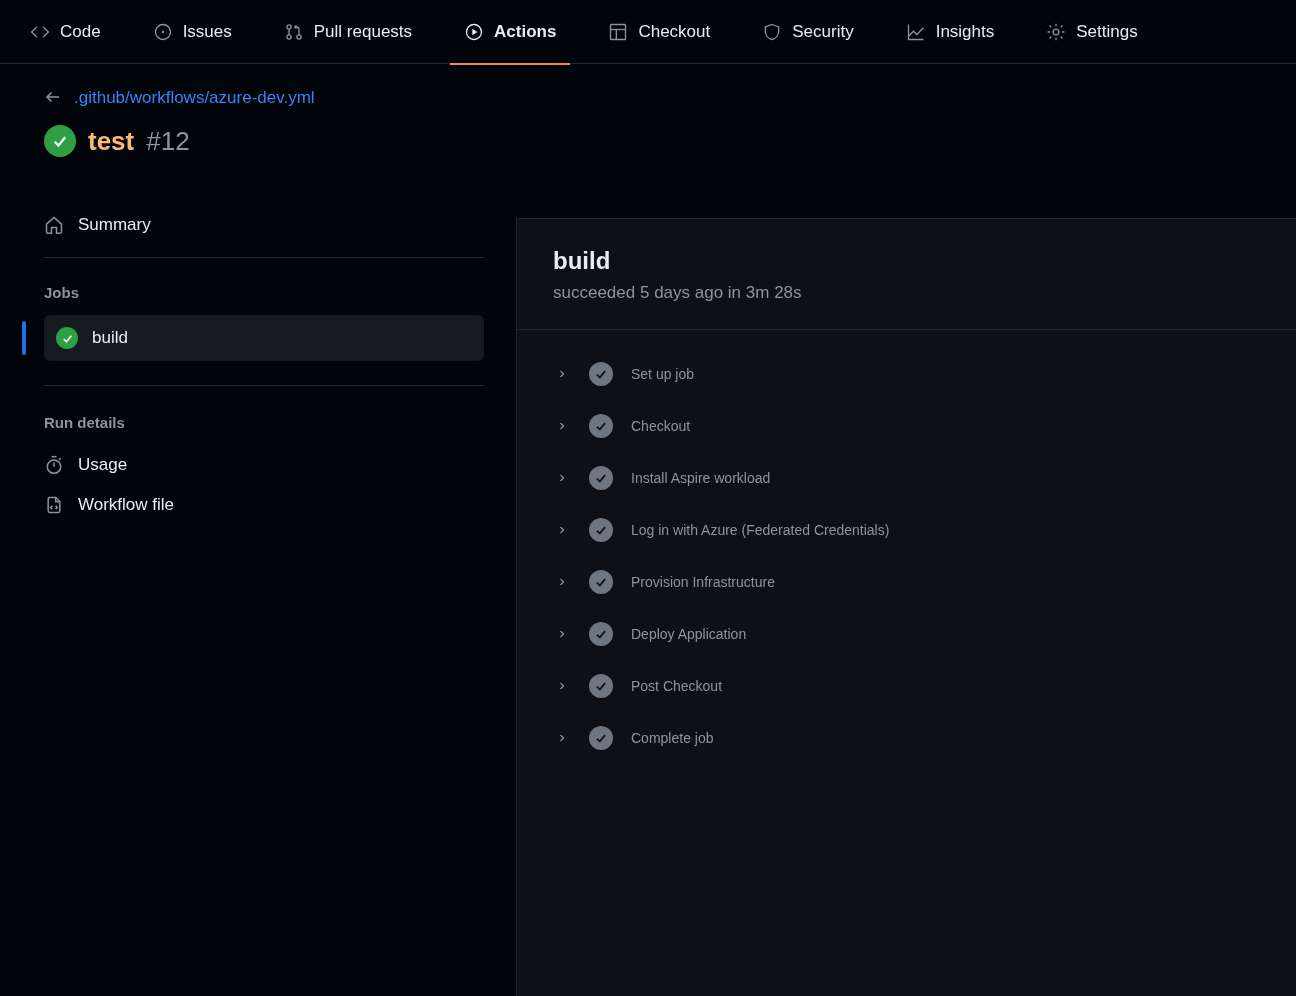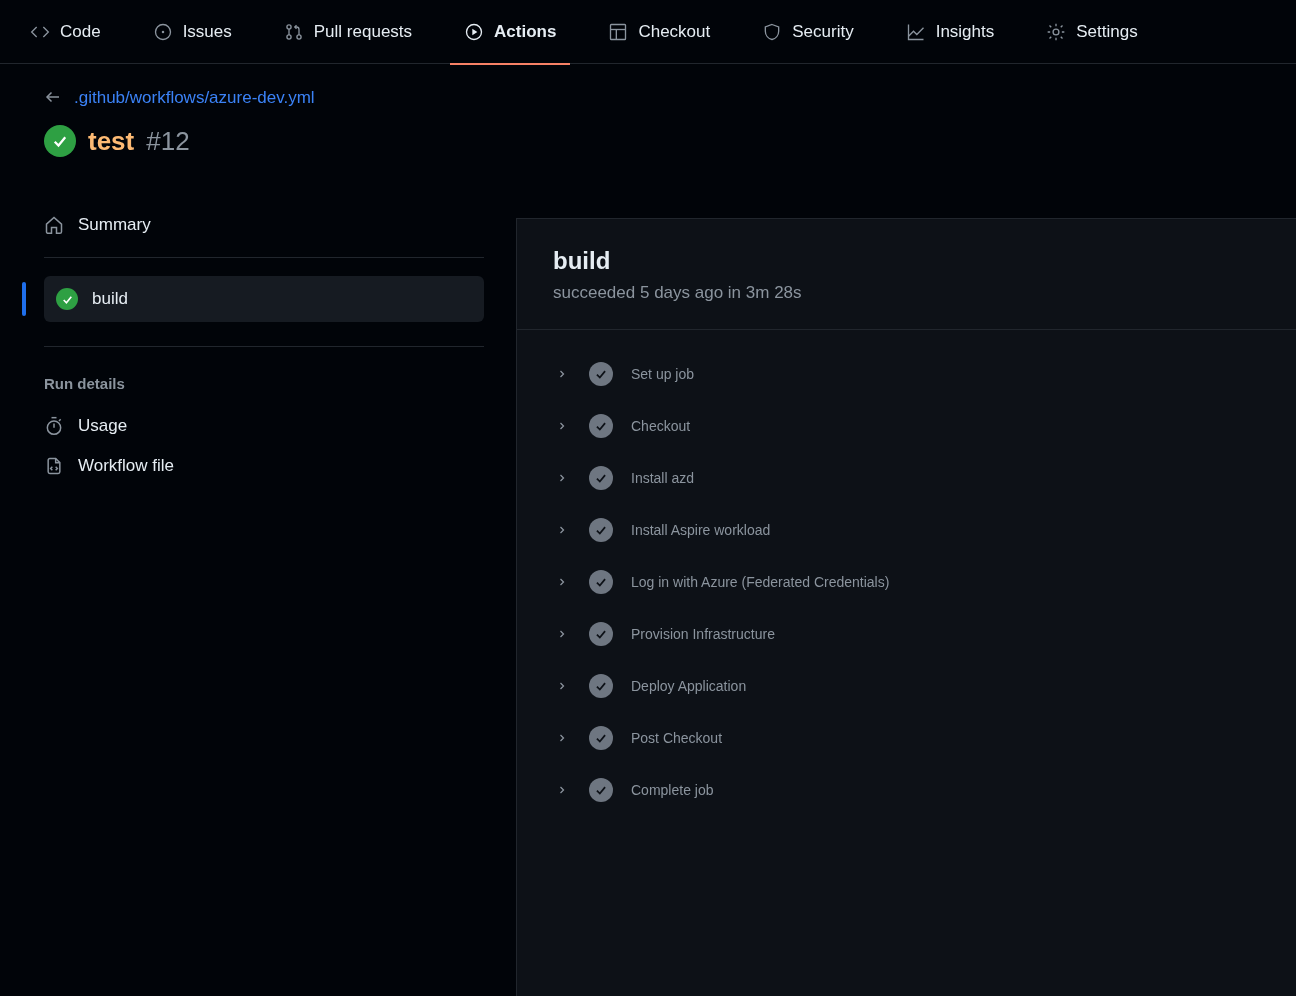--- a/index.html
+++ b/index.html
@@ -290,20 +290,21 @@
     </div>
 
     <div class="side-item summary-item">
       <svg class="side-ico" viewBox="0 0 24 24">
           <path d="M3 11l9-8 9 8v9a2 2 0 0 1-2 2h-4v-7h-6v7H5a2 2 0 0 1-2-2z"></path>
         </svg>
       <span>Summary</span>
     </div>
 
     <div class="jobs-block">
+      <div class="side-heading">Jobs</div>
       <div class="job-item">
         <span class="status-dot-sm">
           <svg viewBox="0 0 24 24">
               <polyline points="5 13 10 18 19 7"></polyline>
             </svg>
         </span>
         <span class="lbl">build</span>
       </div>
     </div>
 
@@ -369,33 +370,20 @@
           <span class="step-chevron">
             <svg viewBox="0 0 24 24">
               <polyline points="9 6 15 12 9 18"></polyline>
             </svg>
           </span>
           <span class="step-status">
             <svg viewBox="0 0 24 24">
               <polyline points="5 13 10 18 19 7"></polyline>
             </svg>
           </span>
-          <span class="step-name">Install azd</span>
-        </div>
-        <div class="step-row">
-          <span class="step-chevron">
-            <svg viewBox="0 0 24 24">
-              <polyline points="9 6 15 12 9 18"></polyline>
-            </svg>
-          </span>
-          <span class="step-status">
-            <svg viewBox="0 0 24 24">
-              <polyline points="5 13 10 18 19 7"></polyline>
-            </svg>
-          </span>
           <span class="step-name">Install Aspire workload</span>
         </div>
         <div class="step-row">
           <span class="step-chevron">
             <svg viewBox="0 0 24 24">
               <polyline points="9 6 15 12 9 18"></polyline>
             </svg>
           </span>
           <span class="step-status">
             <svg viewBox="0 0 24 24">

